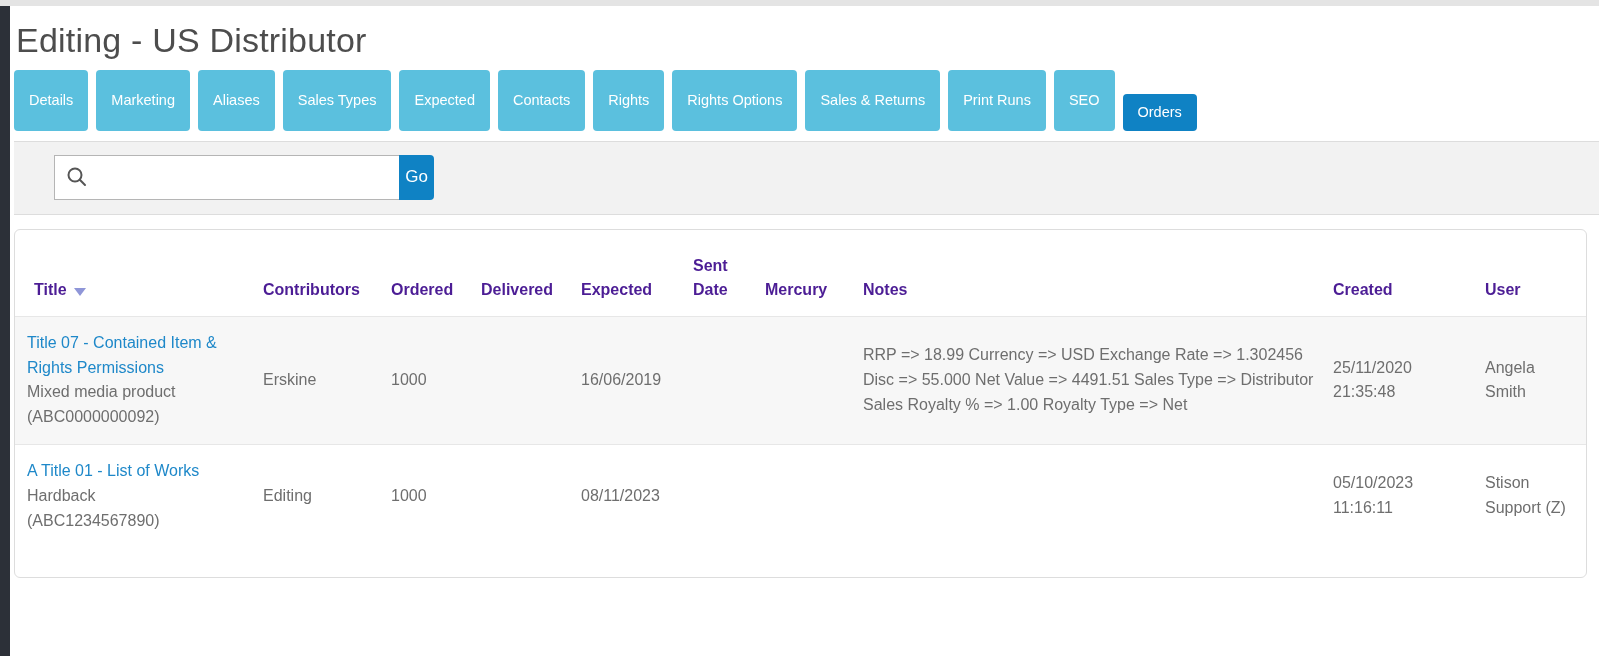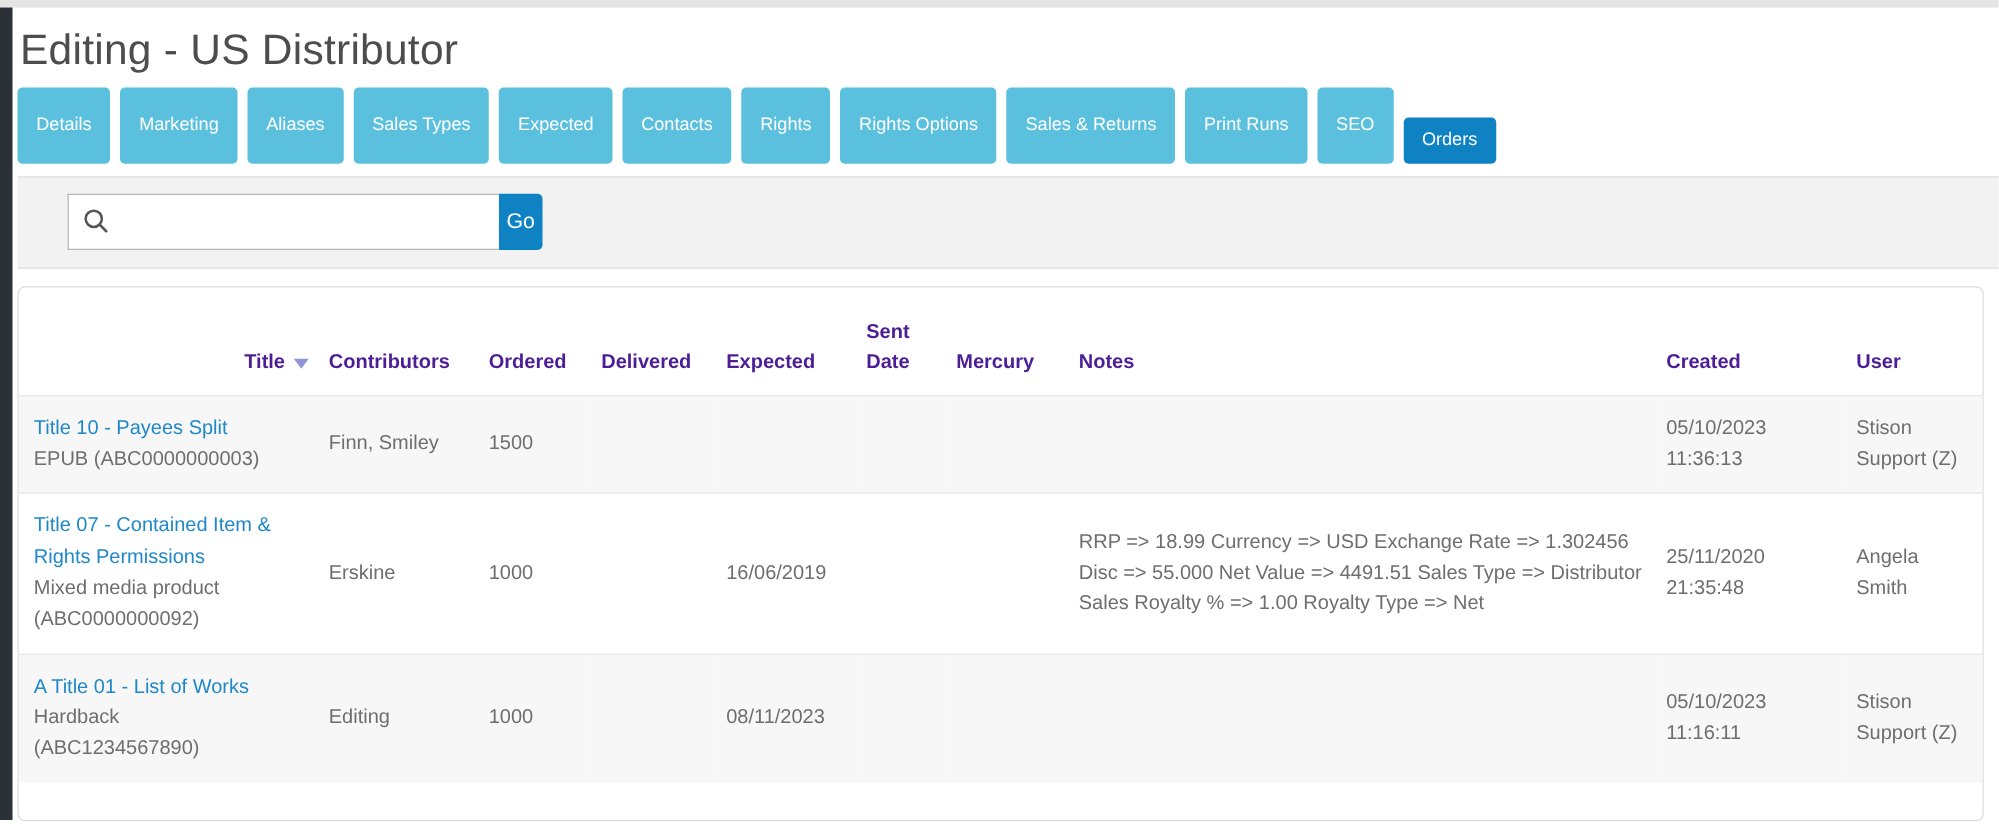--- a/index.html
+++ b/index.html
@@ -70,21 +70,21 @@
   }
   table.orders {
     width:100%; border-collapse:collapse; table-layout:fixed;
     font-size:16px;
   }
   table.orders th {
     color:#4c1d95; font-weight:bold; text-align:left;
     vertical-align:bottom;
     padding:24px 8px 14px 8px; line-height:1.5;
   }
-  table.orders th:first-child { padding-left:19px;text-align:right; }
+  table.orders th:first-child { padding-left:19px; }
   table.orders tbody tr { border-top:1px solid #e7e7e7; }
   table.orders tbody tr:nth-child(odd) { background:#f7f7f7; }
   table.orders td {
     padding:14px 8px; vertical-align:middle;
     color:#6e6e6e; line-height:1.55; word-wrap:break-word;
   }
   table.orders td:first-child { padding-left:12px; padding-right:28px; }
   .title-link { color:#1e88c9; text-decoration:none; cursor:pointer; display:inline; }
   .title-sub { color:#6e6e6e; }
   .sort-arrow {
@@ -157,35 +157,20 @@
           <th>Sent Date</th>
           <th>Mercury</th>
           <th>Notes</th>
           <th>Created</th>
           <th>User</th>
         </tr>
       </thead>
       <tbody>
         <tr>
           <td>
-            <a class="title-link">Title 10 - Payees Split</a>
-            <div class="title-sub">EPUB (ABC0000000003)</div>
-          </td>
-          <td>Finn, Smiley</td>
-          <td>1500</td>
-          <td></td>
-          <td></td>
-          <td></td>
-          <td></td>
-          <td></td>
-          <td>05/10/2023 11:36:13</td>
-          <td>Stison Support (Z)</td>
-        </tr>
-        <tr>
-          <td>
             <a class="title-link">Title 07 - Contained Item &amp; Rights Permissions</a>
             <div class="title-sub">Mixed media product (ABC0000000092)</div>
           </td>
           <td>Erskine</td>
           <td>1000</td>
           <td></td>
           <td>16/06/2019</td>
           <td></td>
           <td></td>
           <td>RRP =&gt; 18.99 Currency =&gt; USD Exchange Rate =&gt; 1.302456 Disc =&gt; 55.000 Net Value =&gt; 4491.51 Sales Type =&gt; Distributor Sales Royalty % =&gt; 1.00 Royalty Type =&gt; Net</td>

